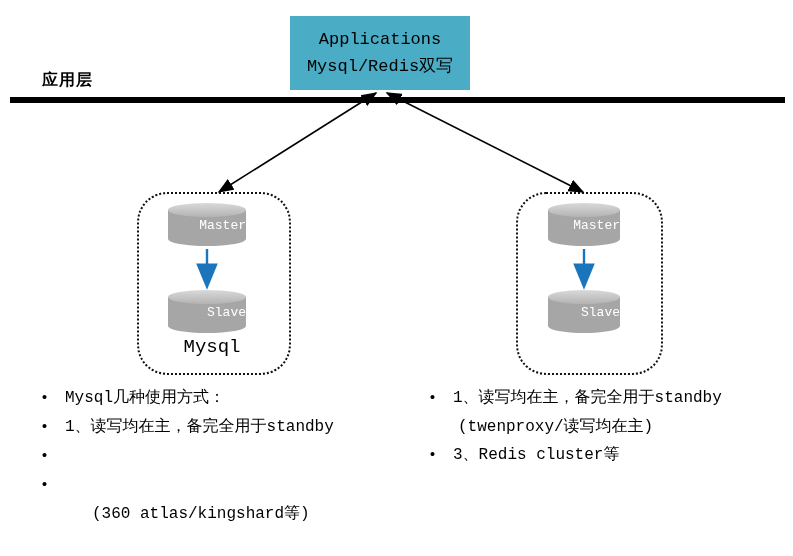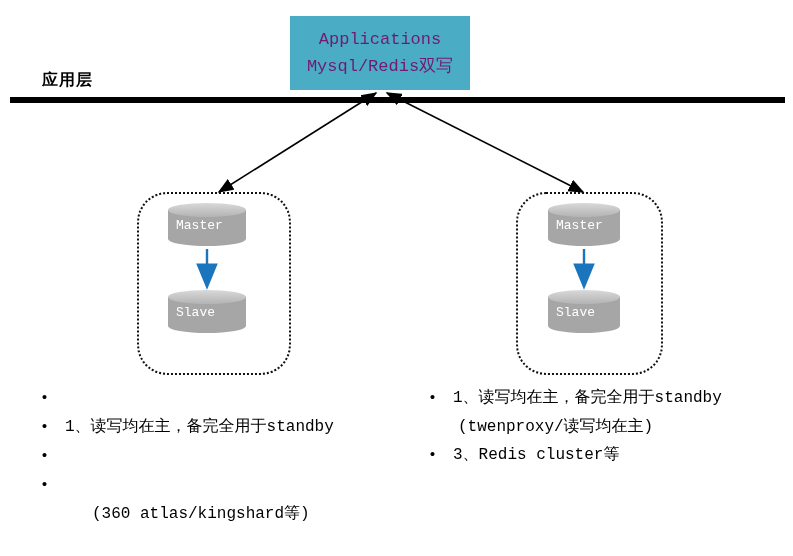--- a/index.html
+++ b/index.html
@@ -5,42 +5,42 @@
   html,body{margin:0;padding:0;background:#fff;}
   .canvas{
     position:relative;width:793px;height:556px;background:#ffffff;overflow:hidden;
     font-family:"Liberation Mono","DejaVu Sans Mono",monospace;color:#000;
   }
   .svg-overlay{position:absolute;left:0;top:0;width:793px;height:556px;pointer-events:none;}
 
   
   .app-box{
     position:absolute;left:290px;top:16px;width:180px;height:74px;
-    background:#4BACC6;color:#701a75;
+    background:#4BACC6;color:#000000;
     display:flex;flex-direction:column;justify-content:center;align-items:center;
     font-size:17px;line-height:27px;text-align:center;
   }
 
   
   .layer-label{position:absolute;left:14px;top:70px;font-size:16px;font-weight:bold;letter-spacing:1px;margin-left:28px;}
   .layer-rule{position:absolute;left:10px;top:97px;width:775px;height:6px;background:#000;}
 
   
   .group-box{position:absolute;border:2px dotted #111;border-radius:30px;background:transparent;}
   .group-box.mysql{left:137px;top:192px;width:150px;height:179px;}
   .group-box.redis{left:516px;top:192px;width:143px;height:179px;}
 
   
   .cylinder{position:absolute;}
   .cylinder .cyl-body{position:absolute;left:0;top:7px;width:100%;height:29px;background:#a6a6a6;}
   .cylinder .cyl-bottom{position:absolute;left:0;top:29px;width:100%;height:14px;border-radius:50%;background:#a6a6a6;}
   .cylinder .cyl-top{position:absolute;left:0;top:0;width:100%;height:14px;border-radius:50%;
     background:linear-gradient(#d9d9d9,#b3b3b3);z-index:2;}
-  .cylinder .cyl-label{position:absolute;left:0;top:15px;width:100%;text-align:left;
-    color:#ffffff;font-size:13px;z-index:3;margin-left:8px;}
+  .cylinder .cyl-label{position:absolute;left:0;top:15px;width:100%;text-align:right;
+    color:#ffffff;font-size:13px;z-index:3;}
   .cyl-ml{left:168px;top:203px;width:78px;height:43px;}
   .cyl-sl{left:168px;top:290px;width:78px;height:43px;}
   .cyl-mr{left:548px;top:203px;width:72px;height:43px;}
   .cyl-sr{left:548px;top:290px;width:72px;height:43px;}
 
   .group-label{position:absolute;font-size:19px;text-align:center;}
   .group-label.mysql{left:137px;top:336px;width:150px;}
   .group-label.redis{left:516px;top:334px;width:143px;}
 
   
@@ -91,38 +91,40 @@
     <div class="cyl-bottom"></div>
     <div class="cyl-top"></div>
     <div class="cyl-label">Master</div>
   </div>
   <div class="cylinder cyl-sl">
     <div class="cyl-body"></div>
     <div class="cyl-bottom"></div>
     <div class="cyl-top"></div>
     <div class="cyl-label">Slave</div>
   </div>
+  <div class="group-label mysql">Mysql</div>
 
   <div class="group-box redis"></div>
   <div class="cylinder cyl-mr">
     <div class="cyl-body"></div>
     <div class="cyl-bottom"></div>
     <div class="cyl-top"></div>
     <div class="cyl-label">Master</div>
   </div>
   <div class="cylinder cyl-sr">
     <div class="cyl-body"></div>
     <div class="cyl-bottom"></div>
     <div class="cyl-top"></div>
     <div class="cyl-label">Slave</div>
   </div>
 
   <div class="notes left">
     <div class="note-row">
       <span class="bullet"></span>
+      <span class="note-text">Mysql几种使用方式：</span>
     </div>
     <div class="note-row">
       <span class="bullet"></span>
       <span class="note-text">1、读写均在主，备完全用于standby</span>
     </div>
     <div class="note-row">
       <span class="bullet"></span>
     </div>
     <div class="note-row">
       <span class="bullet"></span>

